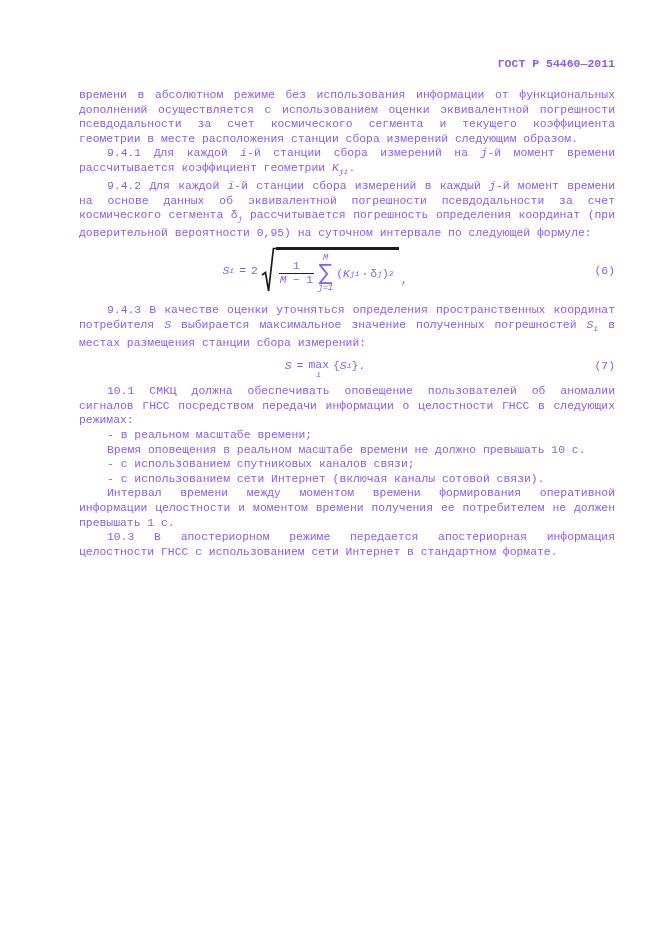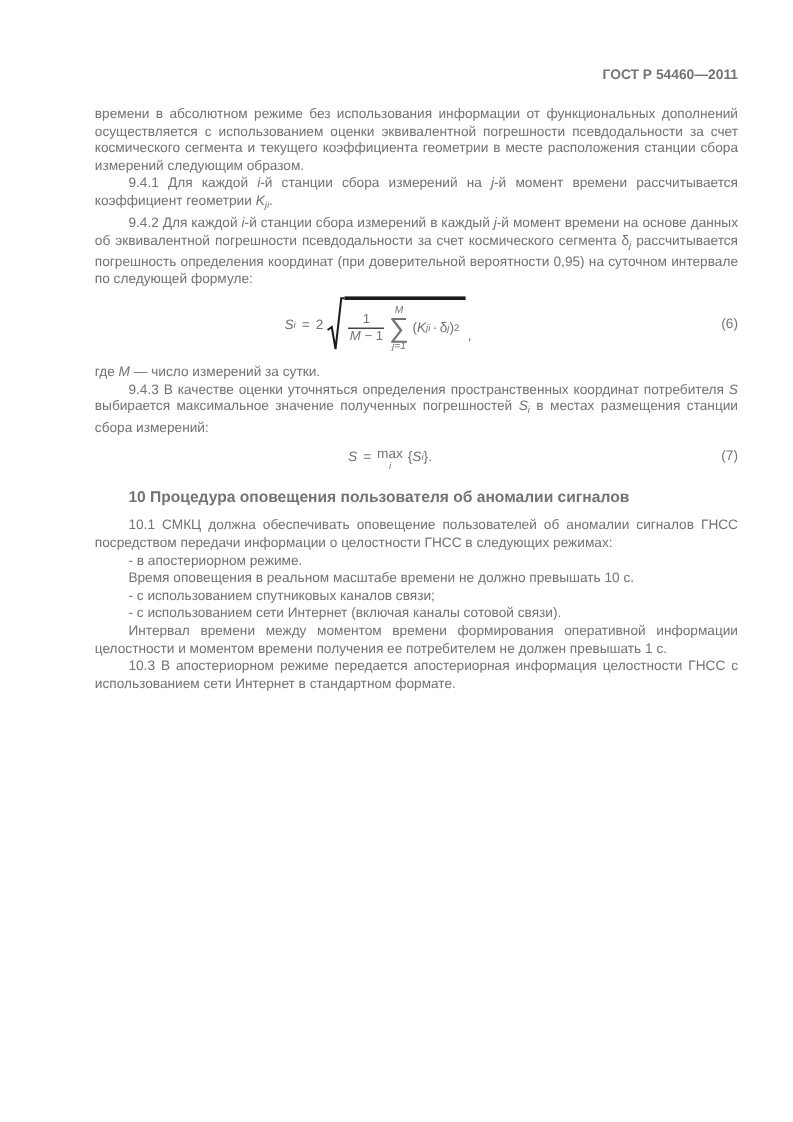--- a/index.html
+++ b/index.html
@@ -1,22 +1,22 @@
 <!DOCTYPE html>
 <html lang="ru"><head>
 <meta charset="utf-8">
 <style>
   html, body { margin: 0; padding: 0; background: #ffffff; }
   .page {
     position: relative;
     width: 661px;
     height: 714px;
     background: #ffffff;
-    font-family: Liberation Sans, sans-serif;
-    color: #737373;
+    font-family: Liberation Mono, monospace;
+    color: #8b5cf6;
     overflow: hidden;
   }
   .header {
     position: absolute;
     top: 57px;
     left: 47px;
     right: 46px;
     text-align: right;
     font-weight: bold;
     font-size: 11.5px;
@@ -148,44 +148,42 @@
                 <span>)</span>
                 <sup>2</sup>
               </span>
           </span>
         </span>
           <span class="trail">,</span>
         </span>
       <span class="eq-num">(6)</span>
     </div>
 
-    <p class="para"><span>где </span><span class="it">M</span><span> — число измерений за сутки.</span></p>
     <p class="para indent"><span>9.4.3 В качестве оценки уточняться определения пространственных координат потребителя </span><span class="it">S</span><span> выбирается максимальное значение полученных погрешностей </span><span class="it">S</span><span class="it rsub">i</span><span> в местах размещения станции сбора измерений:</span></p>
 
     <div class="formula-row f7row">
       <span class="formula f7">
           <span class="it">S</span>
           <span class="op">=</span>
           <span class="max-op">
           <span>max</span>
           <span class="limit it">i</span>
         </span>
           <span>{</span>
           <span class="it">S</span>
           <sub class="it">i</sub>
           <span>}.</span>
         </span>
       <span class="eq-num">(7)</span>
     </div>
 
 
-    <h2 class="section-heading">10  Процедура оповещения пользователя об аномалии сигналов</h2>
 
     <p class="para indent"><span>10.1 СМКЦ должна обеспечивать оповещение пользователей об аномалии сигналов ГНСС посредством передачи информации о целостности ГНСС в следующих режимах:</span></p>
-    <p class="para indent"><span>- в апостериорном режиме.</span></p>
+    <p class="para indent"><span>- в реальном масштабе времени;</span></p>
     <p class="para indent"><span>Время оповещения в реальном масштабе времени не должно превышать 10 с.</span></p>
     <p class="para indent"><span>- с использованием спутниковых каналов связи;</span></p>
     <p class="para indent"><span>- с использованием сети Интернет (включая каналы сотовой связи).</span></p>
     <p class="para indent"><span>Интервал времени между моментом времени формирования оперативной информации целостности и моментом времени получения ее потребителем не должен превышать 1 с.</span></p>
     <p class="para indent"><span>10.3 В апостериорном режиме передается апостериорная информация целостности ГНСС с использованием сети Интернет в стандартном формате.</span></p>
 
   </div>
 
   <div class="page-number">7</div>
 

